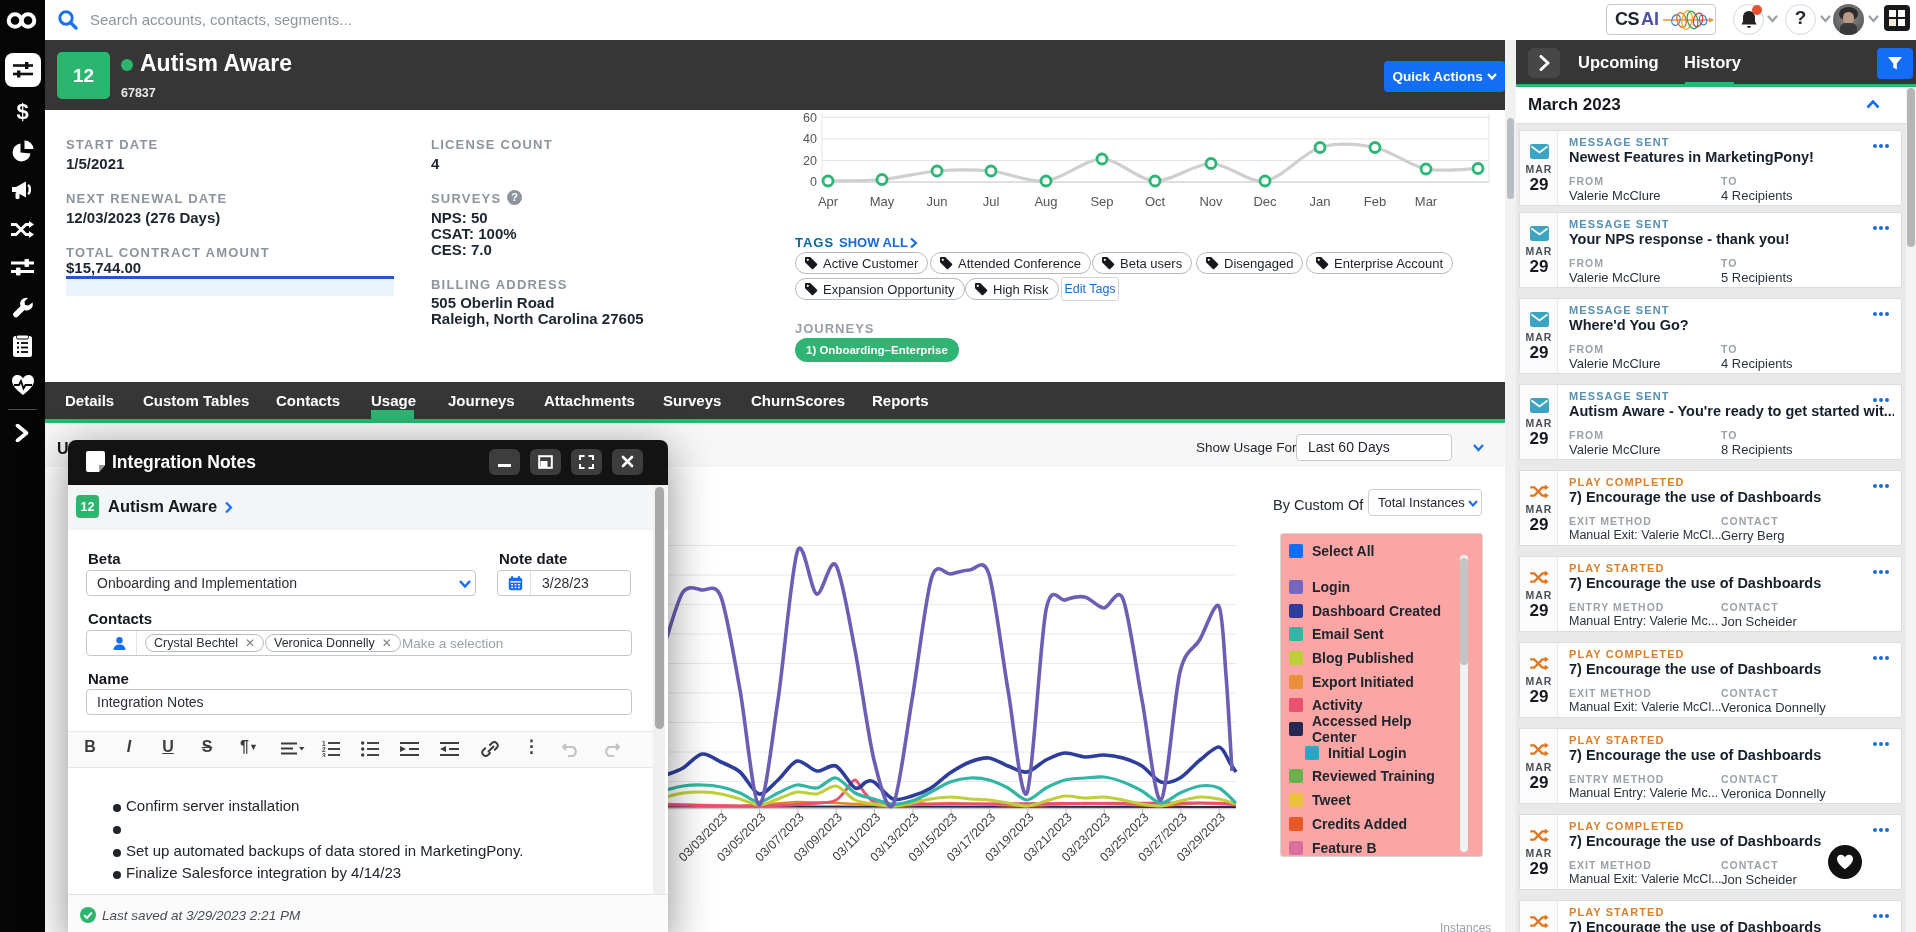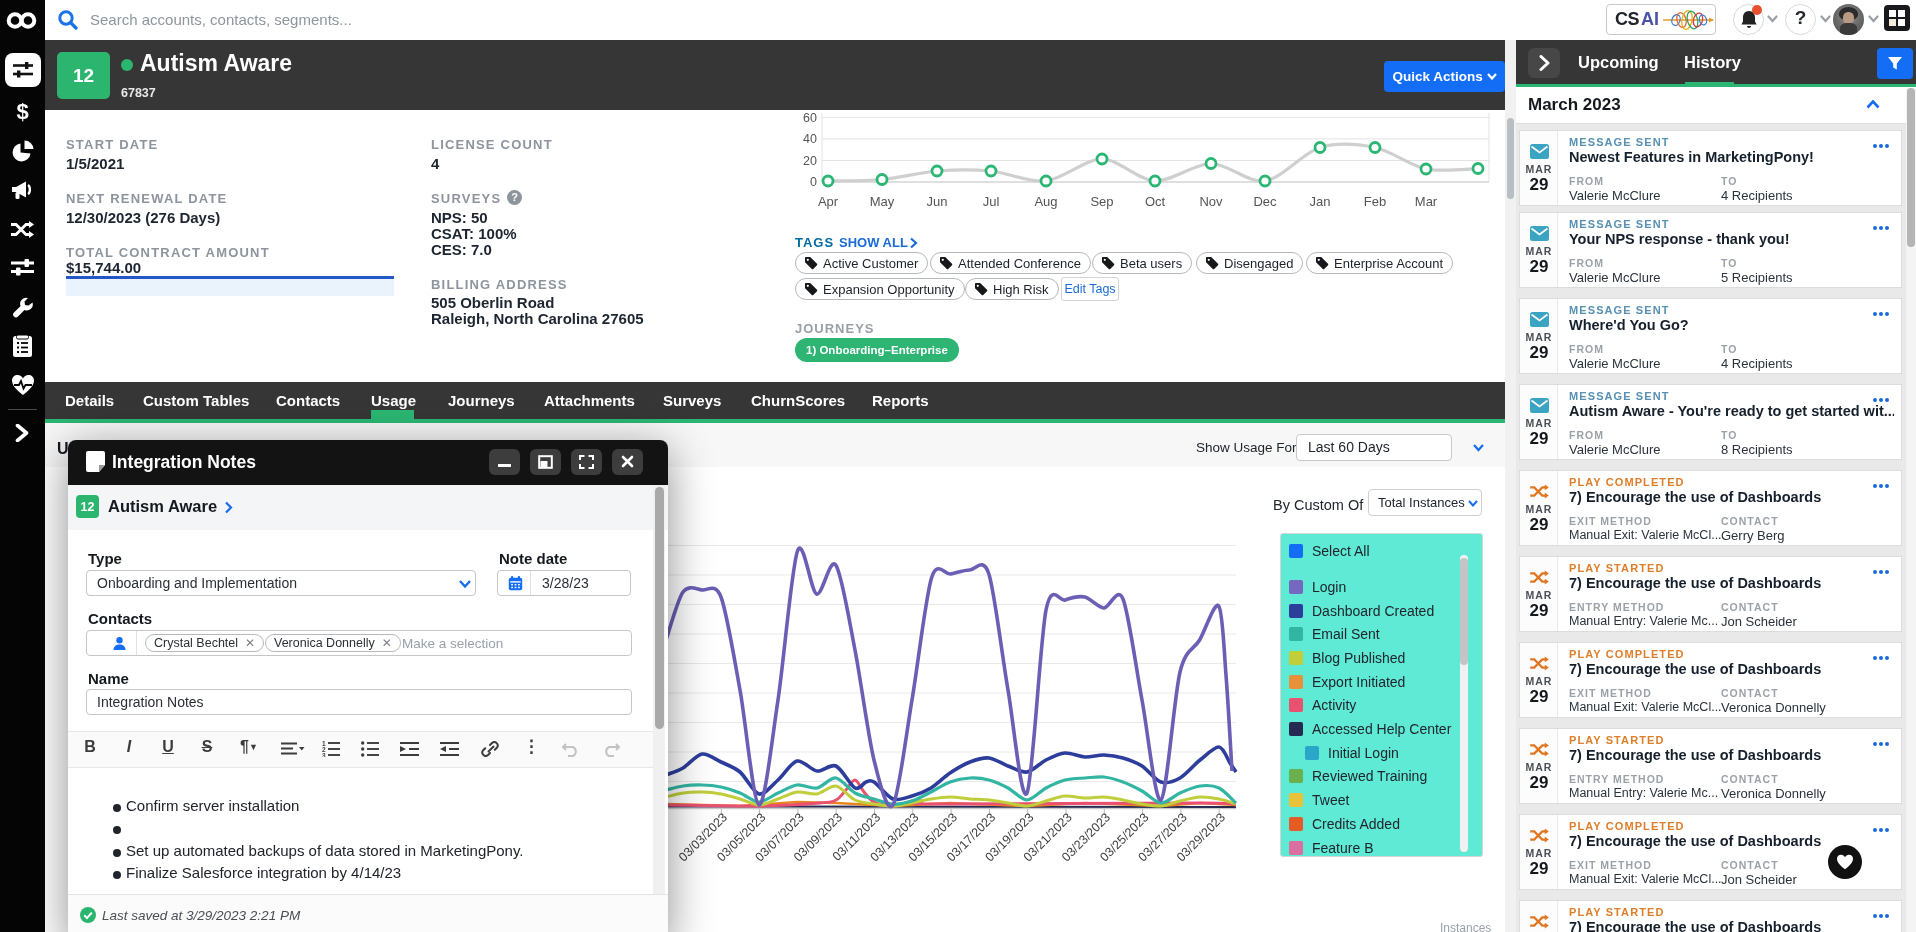--- a/index.html
+++ b/index.html
@@ -155,21 +155,21 @@
   <div class="ab" style="left:76px;top:46px;font-size:12.5px;font-weight:700;color:#e8e8e8;">67837</div>
   <div class="ab" style="left:1339px;top:21px;width:121px;height:31px;background:#146ef5;border-radius:4px;color:#fff;font-size:13.5px;font-weight:700;display:flex;align-items:center;justify-content:center;">Quick Actions&nbsp;<svg width="10" height="7" viewBox="0 0 10 7">
           <path d="M1 1 L5 5.5 L9 1" fill="none" stroke="#fff" stroke-width="2.2"></path>
         </svg></div>
 </div>
 
 <div class="ab" style="left:45px;top:110px;width:1460px;height:272px;background:#fff;">
   <div class="ab lbl" style="left:21px;top:27px;">START DATE</div>
   <div class="ab val" style="left:21px;top:45px;">1/5/2021</div>
   <div class="ab lbl" style="left:21px;top:81px;">NEXT RENEWAL DATE</div>
-  <div class="ab val" style="left:21px;top:99px;">12/30/2023 (276 Days)</div>
+  <div class="ab val" style="left:21px;top:99px;">12/03/2023 (276 Days)</div>
   <div class="ab lbl" style="left:21px;top:135px;">TOTAL CONTRACT AMOUNT</div>
   <div class="ab val" style="left:21px;top:149px;">$15,744.00</div>
   <div class="ab" style="left:21px;top:166px;width:328px;height:2.5px;background:#2356c7;"></div>
   <div class="ab" style="left:21px;top:168.5px;width:328px;height:17px;background:#eaf2fb;"></div>
   <div class="ab lbl" style="left:386px;top:27px;">LICENSE COUNT</div>
   <div class="ab val" style="left:386px;top:45px;">4</div>
   <div class="ab lbl" style="left:386px;top:81px;">SURVEYS</div>
   <div class="ab" style="left:462px;top:80px;width:15px;height:15px;border-radius:50%;background:#8d949d;color:#fff;font-size:11px;font-weight:700;text-align:center;line-height:15px;">?</div>
   <div class="ab val" style="left:386px;top:99px;">NPS: 50</div>
   <div class="ab val" style="left:386px;top:115px;">CSAT: 100%</div>
@@ -345,21 +345,21 @@
     <text x="336.1" y="293" text-anchor="end" transform="rotate(-45 336.1 293)">03/17/2023</text>
     <text x="374.4" y="293" text-anchor="end" transform="rotate(-45 374.4 293)">03/19/2023</text>
     <text x="412.7" y="293" text-anchor="end" transform="rotate(-45 412.7 293)">03/21/2023</text>
     <text x="451" y="293" text-anchor="end" transform="rotate(-45 451 293)">03/23/2023</text>
     <text x="489.3" y="293" text-anchor="end" transform="rotate(-45 489.3 293)">03/25/2023</text>
     <text x="527.6" y="293" text-anchor="end" transform="rotate(-45 527.6 293)">03/27/2023</text>
     <text x="565.9" y="293" text-anchor="end" transform="rotate(-45 565.9 293)">03/29/2023</text>
   </g>
 </svg>
 
-<div class="ab" style="left:1280px;top:533px;width:203px;height:324px;border:1px solid #d5d5d5;border-radius:3px;background:#5eead4;overflow:hidden;">
+<div class="ab" style="left:1280px;top:533px;width:203px;height:324px;border:1px solid #d5d5d5;border-radius:3px;background:#fca5a5;overflow:hidden;font-weight:bold;">
   <div class="ab leg" style="left:0;top:5px;width:200px;"><i style="background:#146ef5;"></i>Select All</div>
   <div class="ab leg" style="left:0;top:41px;width:175px;"><i style="background:#7668be;"></i>Login</div>
   <div class="ab leg" style="left:0;top:64.7px;width:175px;"><i style="background:#2d3d9c;"></i>Dashboard Created</div>
   <div class="ab leg" style="left:0;top:88.4px;width:175px;"><i style="background:#32b5a2;"></i>Email Sent</div>
   <div class="ab leg" style="left:0;top:112.1px;width:175px;"><i style="background:#bfce3a;"></i>Blog Published</div>
   <div class="ab leg" style="left:0;top:135.8px;width:175px;"><i style="background:#e8913a;"></i>Export Initiated</div>
   <div class="ab leg" style="left:0;top:159.5px;width:175px;"><i style="background:#ea5070;"></i>Activity</div>
   <div class="ab leg" style="left:0;top:183.2px;width:175px;"><i style="background:#262a52;"></i>Accessed Help Center</div>
   <div class="ab leg" style="left:16px;top:206.9px;width:175px;"><i style="background:#2aa6c9;"></i>Initial Login</div>
   <div class="ab leg" style="left:0;top:230.6px;width:175px;"><i style="background:#6cb04e;"></i>Reviewed Training</div>
@@ -628,21 +628,21 @@
     <path d="M2 2 L11 11 M11 2 L2 11" stroke="#fff" stroke-width="2.6" stroke-linecap="round"></path>
   </svg>
 
   <div class="ab" style="left:0;top:45px;width:600px;height:45px;background:#f4f5f6;"></div>
   <div class="ab" style="left:8px;top:55px;width:23px;height:23px;background:#2cb56e;border-radius:4px;color:#fff;font-size:12.5px;font-weight:700;display:flex;align-items:center;justify-content:center;">12</div>
   <div class="ab" style="left:40px;top:57px;font-size:16.5px;font-weight:800;color:#14181f;">Autism Aware</div>
   <svg class="ab" style="left:156px;top:61px;" width="9" height="13" viewBox="0 0 9 13">
         <path d="M2 1.5 L7 6.5 L2 11.5" fill="none" stroke="#146ef5" stroke-width="2.2"></path>
       </svg>
 
-  <div class="ab" style="left:20px;top:110px;font-size:15px;font-weight:700;color:#14181f;">Type</div>
+  <div class="ab" style="left:20px;top:110px;font-size:15px;font-weight:700;color:#14181f;">Beta</div>
   <div class="ab" style="left:18px;top:130px;width:390px;height:26px;border:1px solid #c6c6c6;border-radius:4px;background:#fff;">
     <span class="ab" style="left:10px;top:4px;font-size:14px;color:#2a2f36;">Onboarding and Implementation</span>
     <svg class="ab" style="left:372px;top:9px;" width="12" height="9" viewBox="0 0 12 9">
           <path d="M1 1 L6 6.5 L11 1" fill="none" stroke="#146ef5" stroke-width="2.4"></path>
         </svg>
   </div>
   <div class="ab" style="left:431px;top:110px;font-size:15px;font-weight:700;color:#14181f;">Note date</div>
   <div class="ab" style="left:429px;top:130px;width:134px;height:26px;border:1px solid #c6c6c6;border-radius:4px;background:#fff;">
     <svg class="ab" style="left:10px;top:5px;" width="15" height="15" viewBox="0 0 15 15">
       <rect x="0.8" y="1.8" width="13.4" height="12.4" rx="2" fill="#146ef5"></rect>

